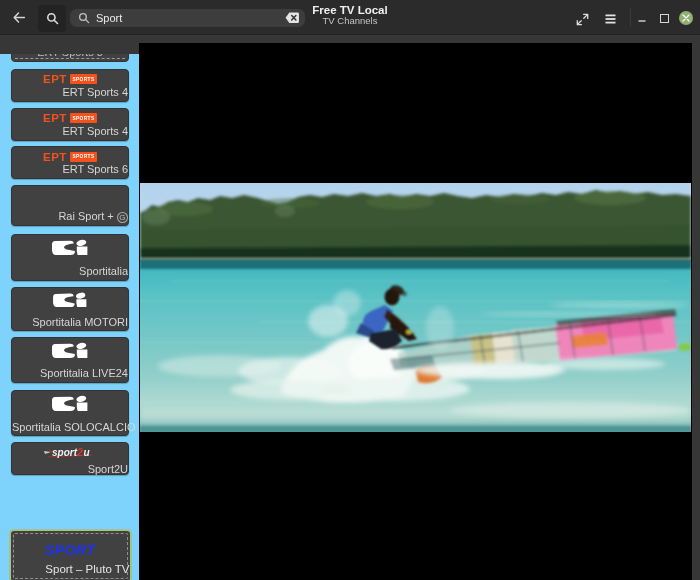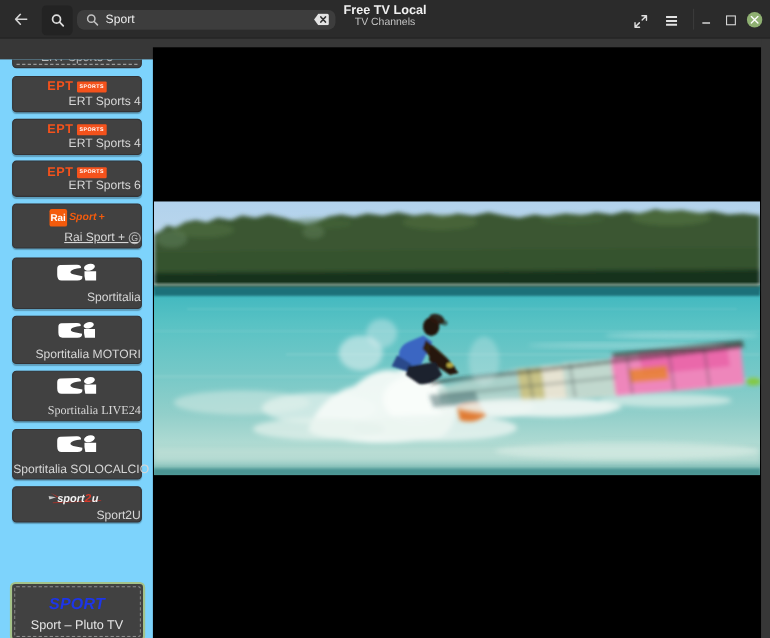--- a/index.html
+++ b/index.html
@@ -111,27 +111,21 @@
       </div>
     <div class="name" style="bottom:3px;">ERT Sports 4</div>
   </div>
   <div class="card" style="top:92.3px;height:33px;">
     <div class="logo" style="top:2px;height:15px;">
         <span class="eptlogo">EPT<span class="eptbox">SPORTS</span></span>
       </div>
     <div class="name" style="bottom:3px;margin-top:48px;">ERT Sports 6</div>
   </div>
   <div class="card" style="top:131.4px;height:40.6px;">
-    <div class="logo" style="top:3px;height:17px;">
-      <span style="display:inline-flex;align-items:center;">
-        <span style="background:#f45b0c;color:#fff;font-weight:bold;font-size:9px;width:16px;height:16px;border-radius:2px;display:inline-flex;align-items:center;justify-content:center;">Rai</span>
-        <span style="color:#f45b0c;font-weight:bold;font-style:italic;font-size:9.5px;margin-left:2px;">Sport +</span>
-      </span>
-    </div>
-    <div class="name" style="bottom:3px;text-decoration:underline;">Rai Sport + <span style="font-size:8px;border:1px solid #ababab;border-radius:50%;padding:0 1.5px;color:#c4c4c4;">G</span></div>
+    <div class="name" style="bottom:3px;">Rai Sport + <span style="font-size:8px;border:1px solid #ababab;border-radius:50%;padding:0 1.5px;color:#c4c4c4;">G</span></div>
   </div>
   <div class="card" style="top:180.3px;height:46.8px;">
     <div class="logo" style="top:4px;height:17px;">
         <svg width="38" height="17" viewBox="0 0 38 17">
       <path d="M4 2 L19 1.7 Q23.2 1.9 22.6 4.6 Q14.6 5.5 13.3 7.5 Q12.2 9.3 15.6 10.4 L23.9 12.1 Q24.3 16 19.3 16 L5 16 Q1 16 1 11 L1 5.6 Q1 2 4 2 Z" fill="#fff"></path>
       <ellipse cx="30.3" cy="3.9" rx="5" ry="3" fill="#fff" transform="rotate(-14 30.3 3.9)"></ellipse>
       <path d="M25.8 7.6 L36.4 7.6 L36.4 16 L26.6 16 Q25.4 11.5 25.8 7.6 Z" fill="#fff"></path>
     </svg>
       </div>
     <div class="name" style="bottom:3.5px;margin-top:24px;">Sportitalia</div>
@@ -139,21 +133,21 @@
   <div class="card" style="top:232.9px;height:44.3px;">
     <div class="logo" style="top:4px;height:16px;">
         <svg width="36" height="16" viewBox="0 0 38 17">
       <path d="M4 2 L19 1.7 Q23.2 1.9 22.6 4.6 Q14.6 5.5 13.3 7.5 Q12.2 9.3 15.6 10.4 L23.9 12.1 Q24.3 16 19.3 16 L5 16 Q1 16 1 11 L1 5.6 Q1 2 4 2 Z" fill="#fff"></path>
       <ellipse cx="30.3" cy="3.9" rx="5" ry="3" fill="#fff" transform="rotate(-14 30.3 3.9)"></ellipse>
       <path d="M25.8 7.6 L36.4 7.6 L36.4 16 L26.6 16 Q25.4 11.5 25.8 7.6 Z" fill="#fff"></path>
     </svg>
       </div>
     <div class="name" style="bottom:2.5px;margin-top:23px;">Sportitalia MOTORI</div>
   </div>
-  <div class="card" style="top:283px;height:46.3px;font-family:Liberation Serif, serif;">
+  <div class="card" style="top:283px;height:46.3px;">
     <div class="logo" style="top:4px;height:17px;">
         <svg width="38" height="17" viewBox="0 0 38 17">
       <path d="M4 2 L19 1.7 Q23.2 1.9 22.6 4.6 Q14.6 5.5 13.3 7.5 Q12.2 9.3 15.6 10.4 L23.9 12.1 Q24.3 16 19.3 16 L5 16 Q1 16 1 11 L1 5.6 Q1 2 4 2 Z" fill="#fff"></path>
       <ellipse cx="30.3" cy="3.9" rx="5" ry="3" fill="#fff" transform="rotate(-14 30.3 3.9)"></ellipse>
       <path d="M25.8 7.6 L36.4 7.6 L36.4 16 L26.6 16 Q25.4 11.5 25.8 7.6 Z" fill="#fff"></path>
     </svg>
       </div>
     <div class="name" style="bottom:3.5px;">Sportitalia LIVE24</div>
   </div>
   <div class="card" style="top:335.9px;height:45.9px;">
@@ -175,21 +169,21 @@
         <text x="8" y="10" font-family="Liberation Sans" font-style="italic" font-weight="bold" font-size="10" fill="#f2f2f2">sport</text>
         <text x="33" y="10" font-family="Liberation Sans" font-style="italic" font-weight="bold" font-size="10.5" fill="#d53a2a">2</text>
         <text x="39.5" y="10" font-family="Liberation Sans" font-style="italic" font-weight="bold" font-size="10" fill="#f2f2f2">u</text>
       </svg>
     </div>
     <div class="name" style="bottom:-1.5px;">Sport2U</div>
   </div>
   <div style="position:absolute;left:8.5px;top:475px;width:123px;height:53.5px;border:2px solid #a4c289;border-radius:5px;background:#414141;box-sizing:border-box;">
     <div style="position:absolute;left:2px;top:2px;right:2px;bottom:2px;border:1px dashed #8f8f8f;border-radius:2px;"></div>
     <div style="position:absolute;left:0;right:0;top:11px;text-align:center;color:#1d35e8;font-weight:bold;font-style:italic;font-size:14.5px;letter-spacing:0.2px;">SPORT</div>
-    <div style="position:absolute;left:0;right:0;bottom:6px;text-align:center;color:#e6e6e6;font-size:11.5px;">Sport – Pluto TV</div>
+    <div style="position:absolute;left:0;right:0;bottom:6px;text-align:right;color:#e6e6e6;font-size:11.5px;">Sport – Pluto TV</div>
   </div>
   <div class="dash-line" style="top:530.5px;"></div>
 </div>
 <div id="video">
   <div id="photo"><svg width="551" height="249" viewBox="0 0 551 249">
     <defs>
       <linearGradient id="sky" x1="0" y1="0" x2="0" y2="1">
         <stop offset="0" stop-color="#b2d2ec"></stop>
             <stop offset="1" stop-color="#c6ddee"></stop>
       </linearGradient>

